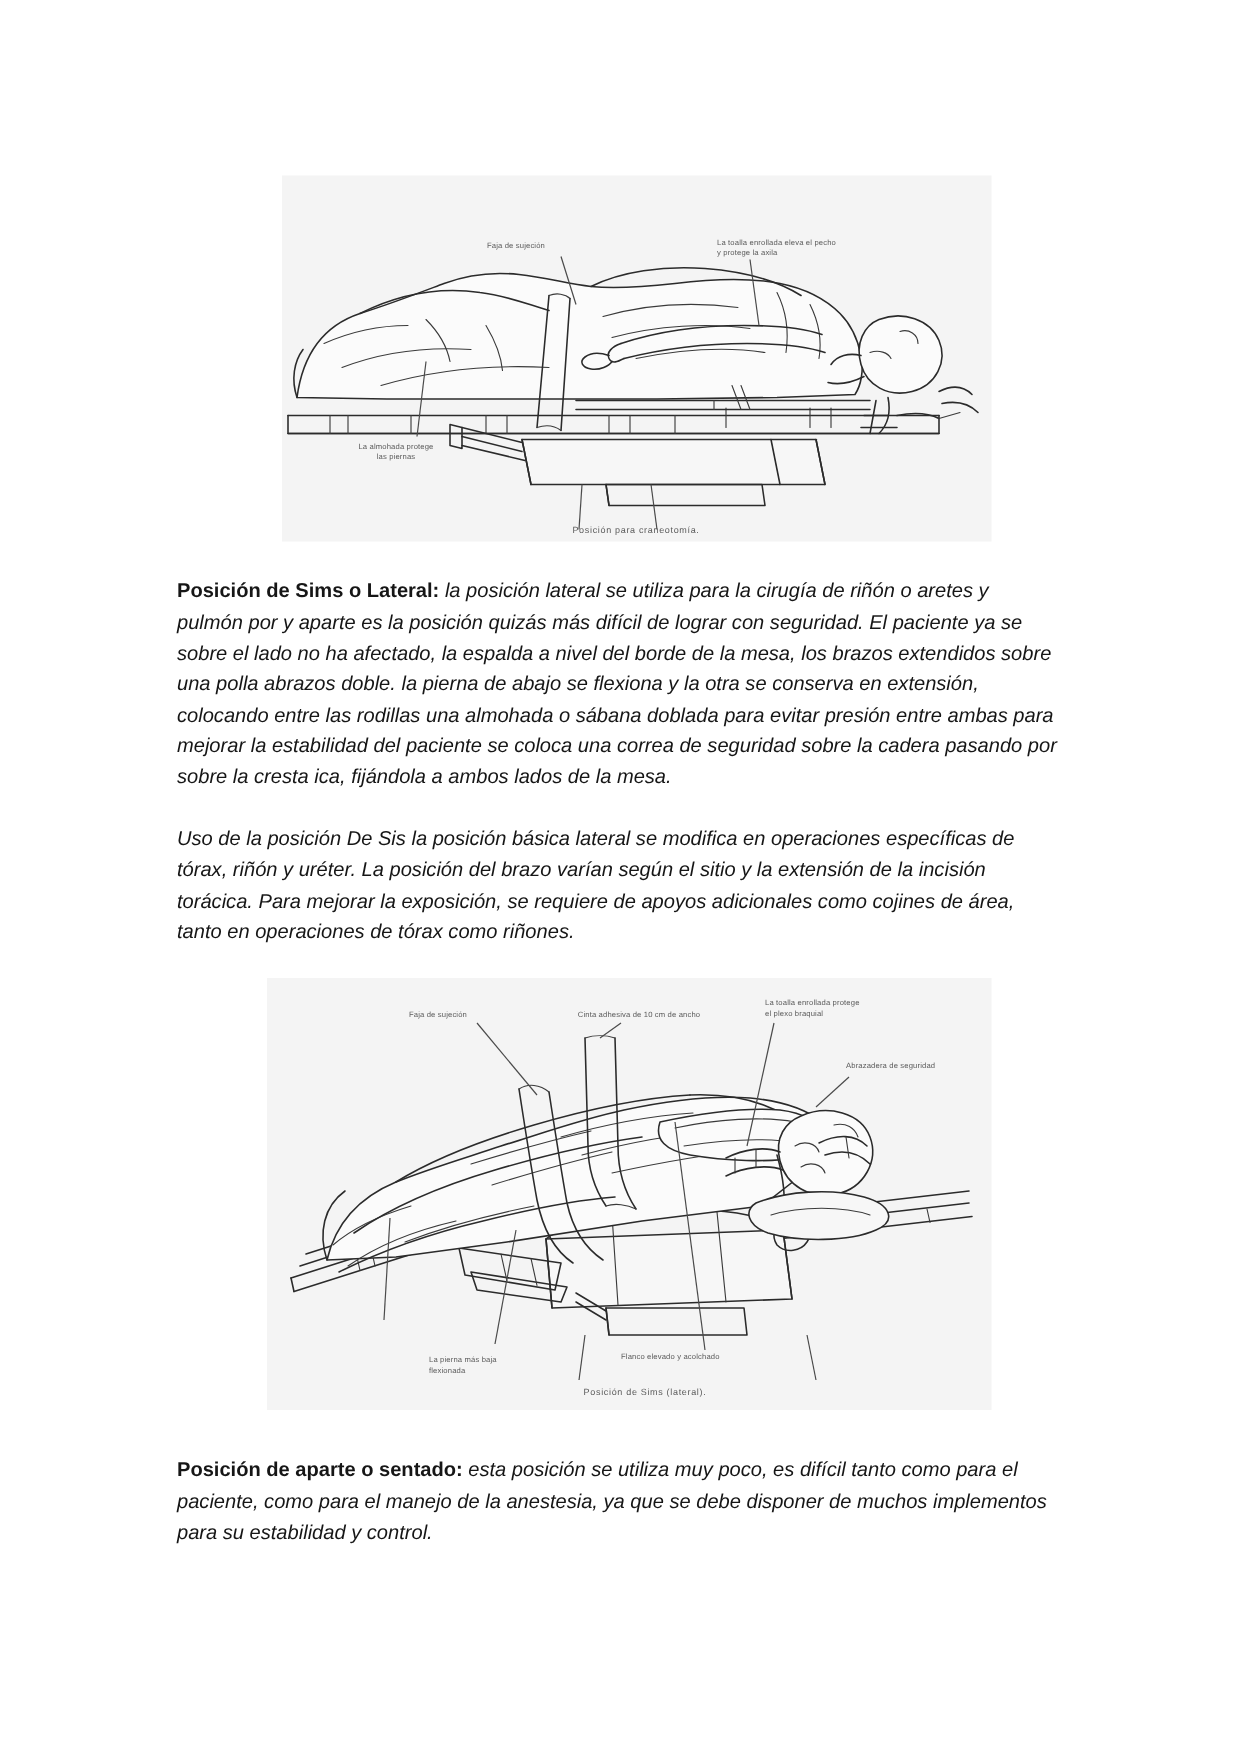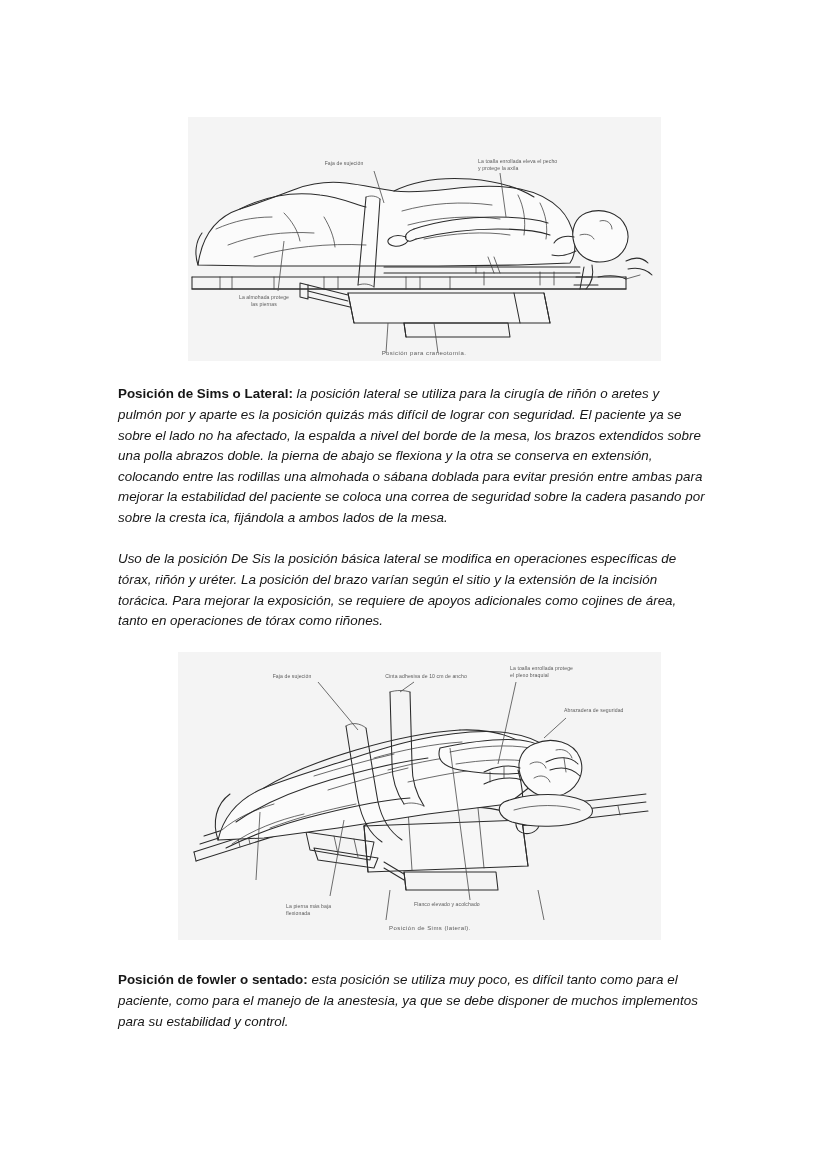--- a/index.html
+++ b/index.html
@@ -360,16 +360,16 @@
 
   <p class="para" id="para-sims">
     <b>Posición de Sims o Lateral:</b><span> la posición lateral se utiliza para la cirugía de riñón o aretes y pulmón por y aparte es la posición quizás más difícil de lograr con seguridad. El paciente ya se sobre el lado no ha afectado, la espalda a nivel del borde de la mesa, los brazos extendidos sobre una polla abrazos doble. la pierna de abajo se flexiona y la otra se conserva en extensión, colocando entre las rodillas una almohada o sábana doblada para evitar presión entre ambas para mejorar la estabilidad del paciente se coloca una correa de seguridad sobre la cadera pasando por sobre la cresta ica, fijándola a ambos lados de la mesa.</span>
   </p>
 
   <p class="para" id="para-uso">
     <span>Uso de la posición De Sis la posición básica lateral se modifica en operaciones específicas de tórax, riñón y uréter. La posición del brazo varían según el sitio y la extensión de la incisión torácica. Para mejorar la exposición, se requiere de apoyos adicionales como cojines de área, tanto en operaciones de tórax como riñones.</span>
   </p>
 
   <p class="para" id="para-fowler">
-    <b>Posición de fowler o sentado:</b><span> esta posición se utiliza muy poco, es difícil tanto como para el paciente, como para el manejo de la anestesia, ya que se debe disponer de muchos implementos para su estabilidad y control.</span>
+    <b>Posición de aparte o sentado:</b><span> esta posición se utiliza muy poco, es difícil tanto como para el paciente, como para el manejo de la anestesia, ya que se debe disponer de muchos implementos para su estabilidad y control.</span>
   </p>
 
 </div>
 
 </body></html>

